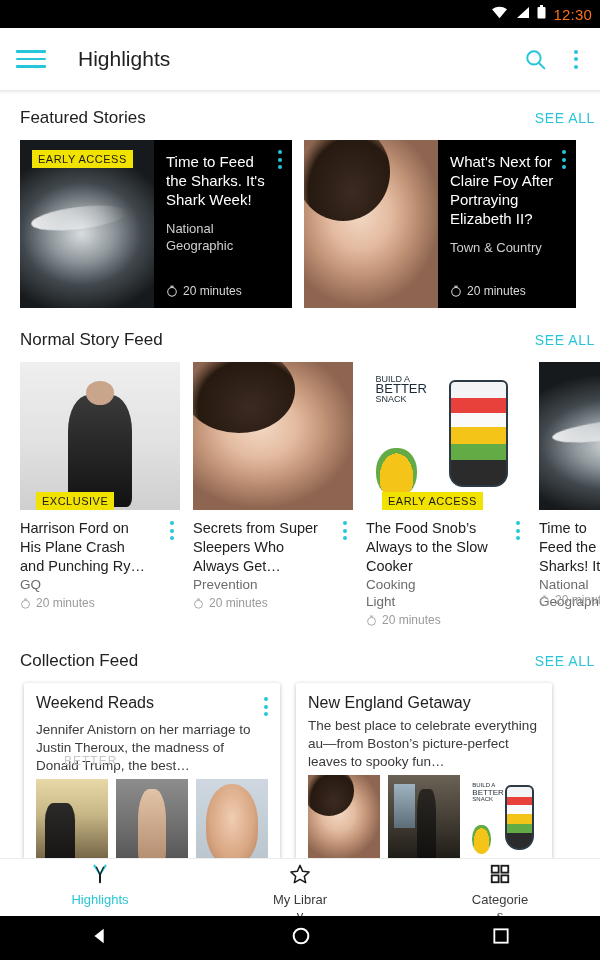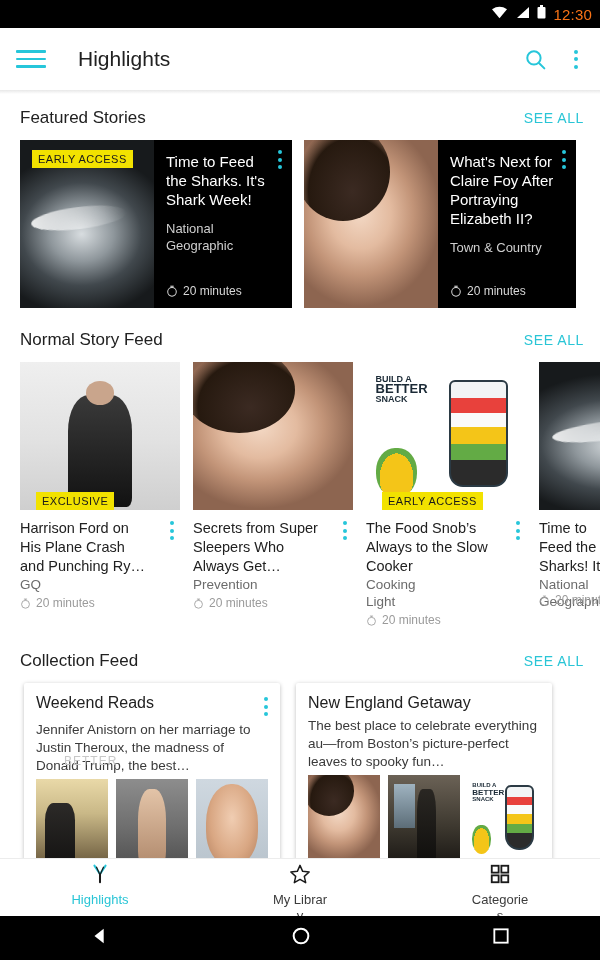--- a/index.html
+++ b/index.html
@@ -34,21 +34,21 @@
   .kebab b{ width:4px; height:4px; border-radius:50%; background:#26C6DA; display:block; }
 
   .appbar-shadow{ height:4px; background:linear-gradient(#e8e8e8,#ffffff); }
 
   
   .content{ height:808px; overflow:hidden; background:#fff; }
 
   
   .sec-head{
     display:flex; align-items:baseline; justify-content:space-between;
-    padding:14px 16px 12px 20px;
+    padding:14px 5px 12px 20px;
   }
   .sec-title{ font-size:17px; color:#212121; }
   .see-all{ font-size:14px; color:#29C5D6; letter-spacing:.6px; cursor:pointer; }
 
   
   .hrow{ display:flex; gap:12px; padding-left:20px; }
   .feat-card{
     display:flex; width:272px; height:168px; flex:0 0 auto;
     background:#000; overflow:hidden; position:relative;
   }
@@ -171,21 +171,21 @@
       #f4c518 44% 60%,#63ab45 60% 76%,#2b2b2b 76% 100%);
     border:2px solid #2b3a44;
   }
   .ph-snack::after{
     content:""; position:absolute; left:6%; top:58%; width:26%; height:34%;
     background:radial-gradient(ellipse at 50% 60%,#f4c518 0 58%, #63ab45 58% 100%);
     border-radius:46% 46% 50% 50%;
   }
   .snack-text{
     position:absolute; left:6%; top:8%; width:44%; color:#1b2a36;
-    font-size:9px; font-weight:bold; line-height:10px; z-index:2;
+    font-size:9px; font-weight:normal; line-height:10px; z-index:2;
   }
   .snack-text .big{ font-size:13px; display:block; }
   .ph-room{
     background:linear-gradient(180deg,#e9d9a8 0%,#c9b887 40%,#6a5a3d 100%);
   }
   .ph-room::after{
     content:""; position:absolute; left:12%; top:28%; width:42%; height:72%;
     background:linear-gradient(180deg,#2c2a28,#141312); border-radius:28% 28% 0 0;
   }
   .ph-port{

